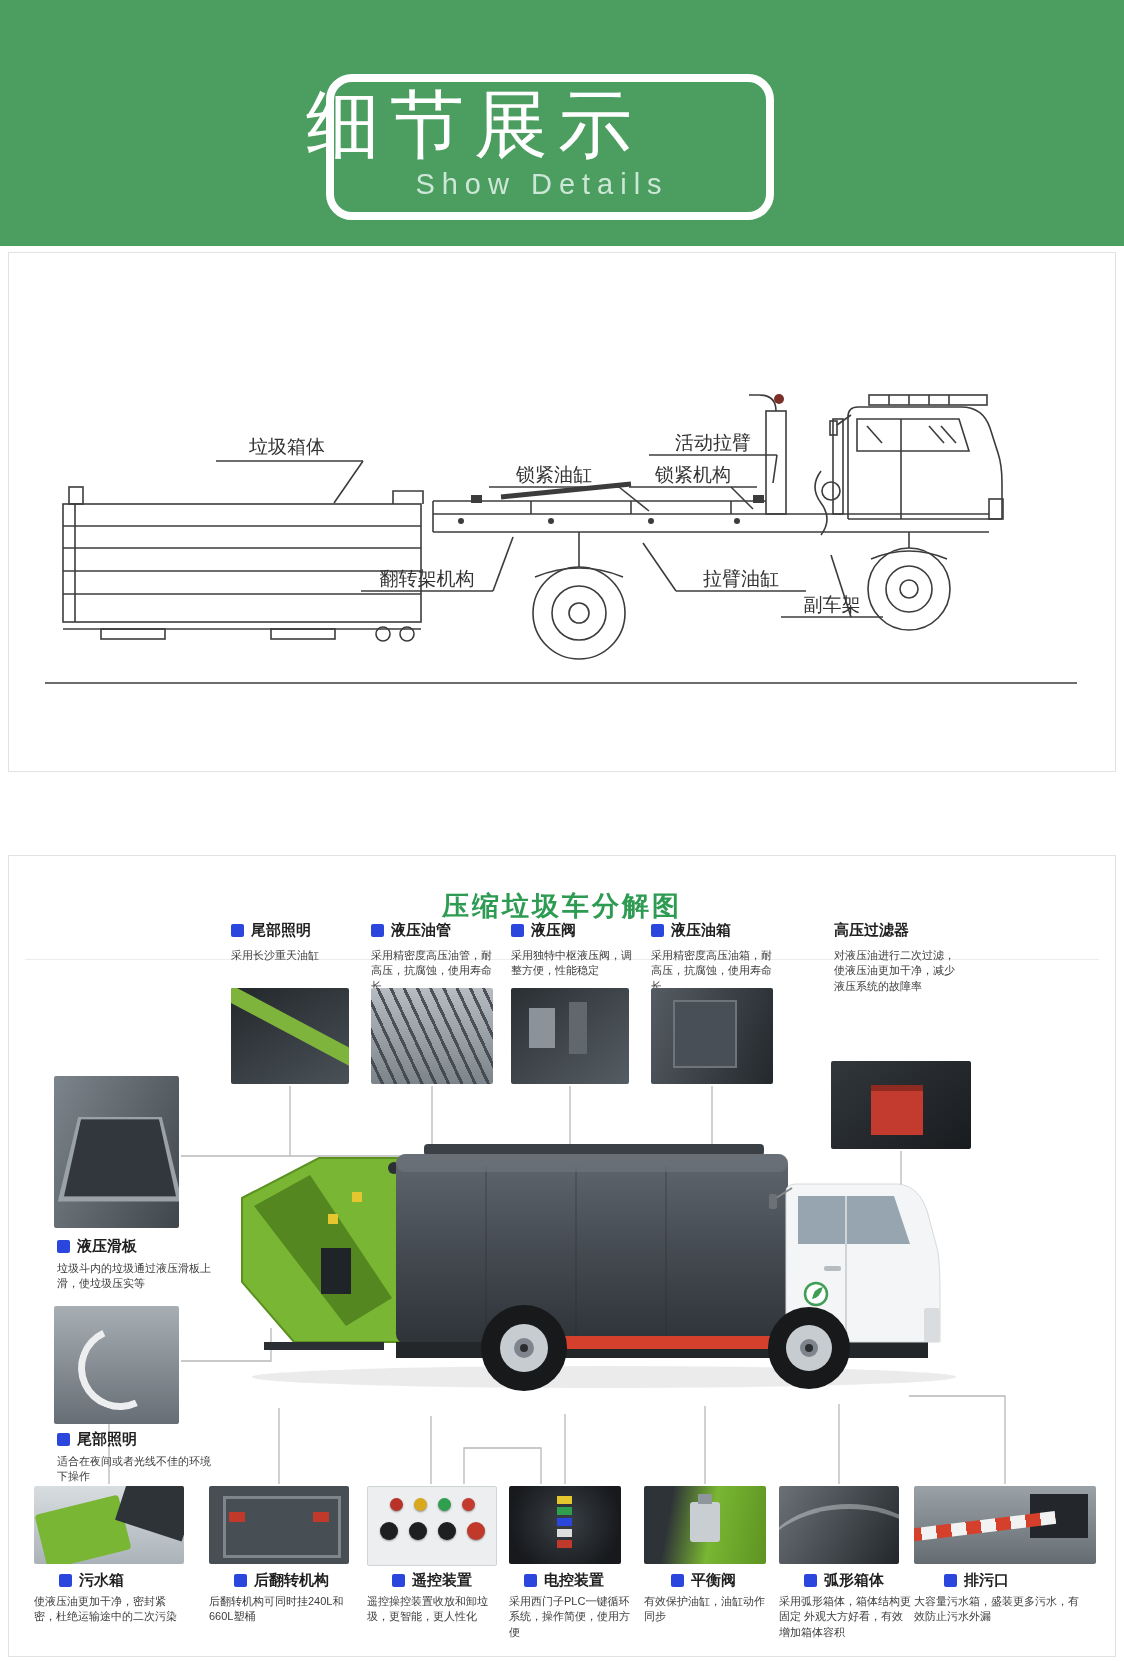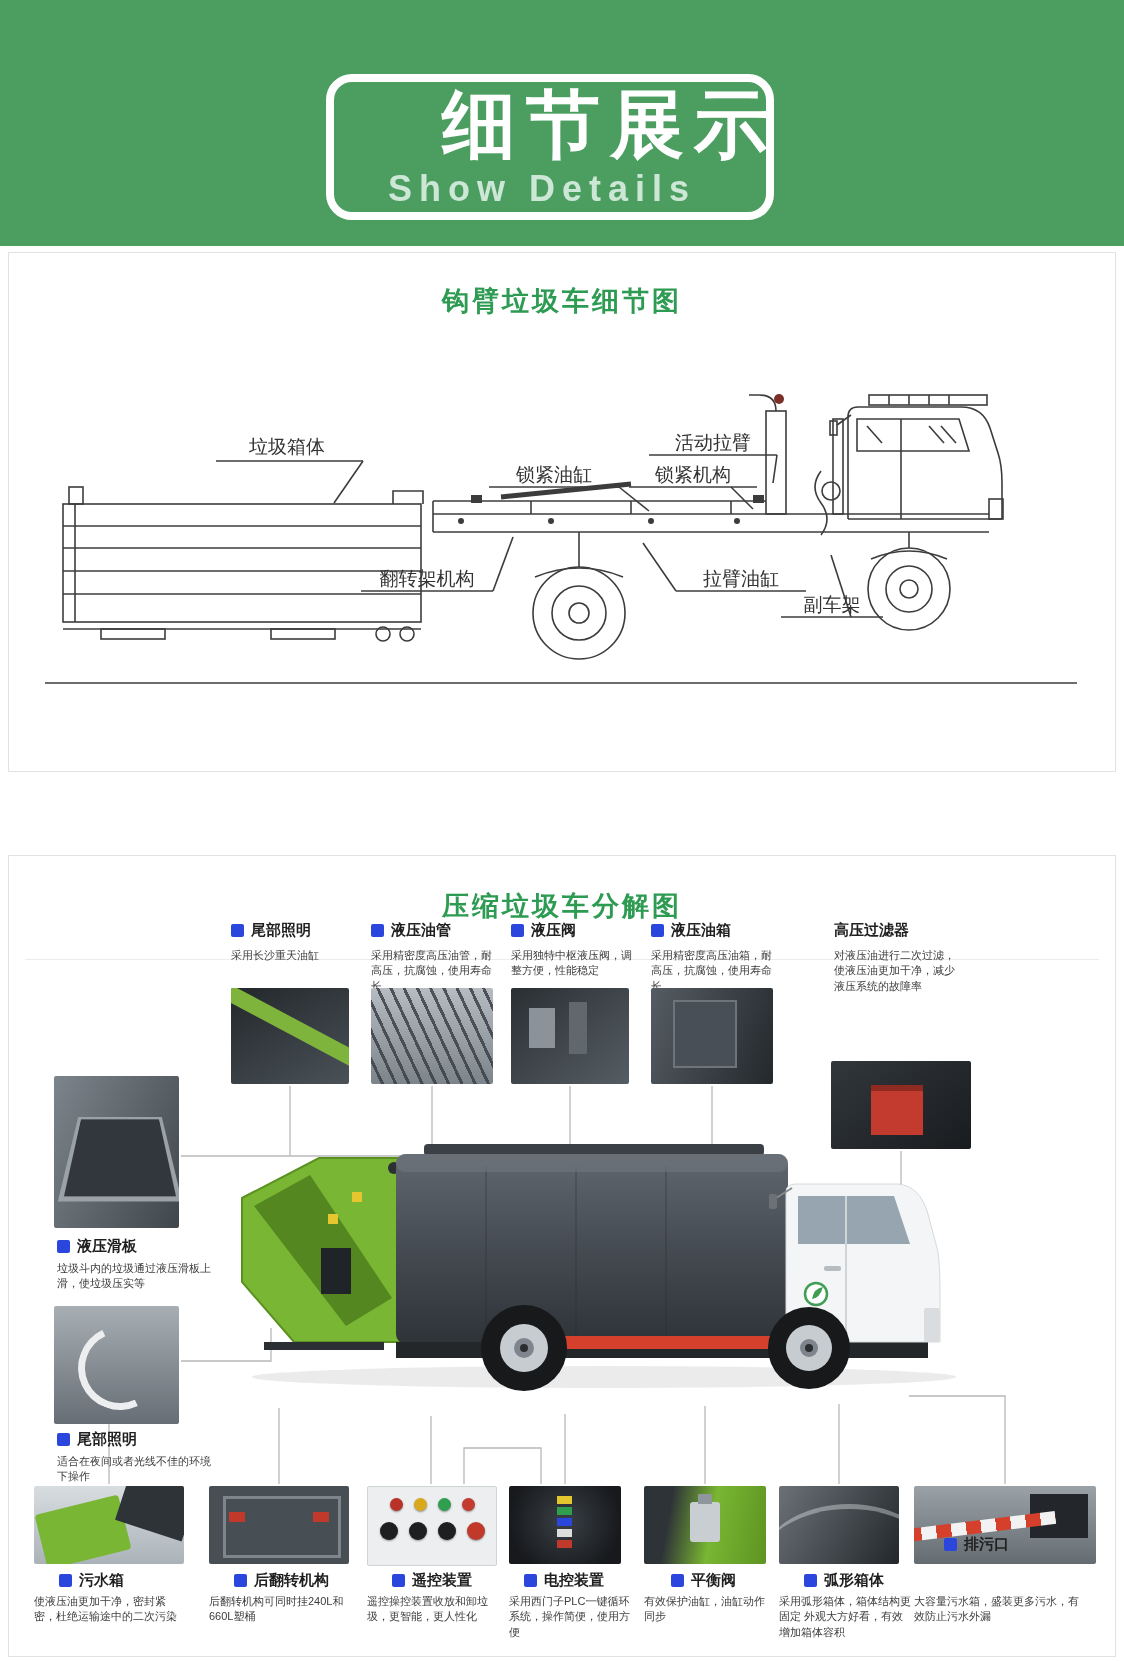--- a/index.html
+++ b/index.html
@@ -1,23 +1,23 @@
 <!DOCTYPE html>
 <html><head>
 <meta charset="utf-8">
 <style>
   html,body{margin:0;padding:0;background:#ffffff;font-family:"Liberation Sans",sans-serif;}
   .page{position:relative;width:1124px;height:1661px;background:#ffffff;overflow:hidden;}
 
   
   .header{position:absolute;left:0;top:0;width:1124px;height:246px;background:#4B9D60;}
   .frame{position:absolute;left:326px;top:74px;width:432px;height:130px;border:8px solid #ffffff;border-radius:26px;}
-  .h-title{position:absolute;left:306px;top:84px;width:472px;text-align:right;font-size:74px;font-weight:bold;color:#ffffff;letter-spacing:10px;line-height:1.1;}
+  .h-title{position:absolute;left:306px;top:84px;width:472px;text-align:left;font-size:74px;font-weight:normal;color:#ffffff;letter-spacing:10px;line-height:1.1;}
   .h-sub{position:absolute;left:306px;top:168px;width:472px;text-align:center;}
-  .h-sub span{display:inline-block;background:#4B9D60;padding:0 16px;font-size:36px;letter-spacing:7px;color:#cde7d6;font-weight:bold;}
+  .h-sub span{display:inline-block;background:#4B9D60;padding:0 16px;font-size:29px;letter-spacing:7px;color:#cde7d6;}
 
   
   .card{position:absolute;left:8px;width:1106px;background:#ffffff;border:1px solid #e2e2e2;}
   .card1{top:252px;height:518px;}
   .card2{top:855px;height:800px;}
   .sec-title{position:absolute;left:0;top:30px;width:100%;text-align:center;font-size:27px;font-weight:bold;color:#2E9B53;letter-spacing:3px;}
   .divider{position:absolute;left:16px;top:103px;width:1074px;height:1px;background:#ececec;}
 
   
   .diagram{position:absolute;left:22px;top:78px;width:1060px;height:366px;}
@@ -77,21 +77,20 @@
 
 <div class="page">
 
   <div class="header">
     <div class="frame"></div>
     <div class="h-title">细节展示</div>
     <div class="h-sub"><span>Show Details</span></div>
   </div>
 
   <div class="card card1">
-    <div class="sec-title">钩臂垃圾车细节图</div>
 
     <svg class="diagram" viewBox="0 0 1060 366">
       <g stroke="#3c3c3c" stroke-width="1.6" fill="none">
 
         <line x1="14" y1="352" x2="1046" y2="352"></line>
 
         <rect x="32" y="173" width="358" height="118"></rect>
         <line x1="32" y1="195" x2="390" y2="195"></line>
         <line x1="32" y1="217" x2="390" y2="217"></line>
         <line x1="32" y1="240" x2="390" y2="240"></line>
@@ -395,20 +394,20 @@
     <div class="c-head" style="left:795px;top:716px">
       <span class="bullet"></span>
       <span class="c-title">弧形箱体</span>
     </div>
     <div class="c-desc" style="left:770px;top:738px;width:135px">采用弧形箱体，箱体结构更固定 外观大方好看，有效增加箱体容积</div>
 
     <div class="ph ph-drain" style="left:905px;top:630px;width:182px;height:78px">
         <div class="box"></div>
         <div class="stripe"></div>
       </div>
-    <div class="c-head" style="left:935px;top:680px">
+    <div class="c-head" style="left:935px;top:716px">
       <span class="bullet"></span>
       <span class="c-title">排污口</span>
     </div>
     <div class="c-desc" style="left:905px;top:738px;width:172px">大容量污水箱，盛装更多污水，有效防止污水外漏</div>
 
   </div>
 </div>
 
 </body></html>

